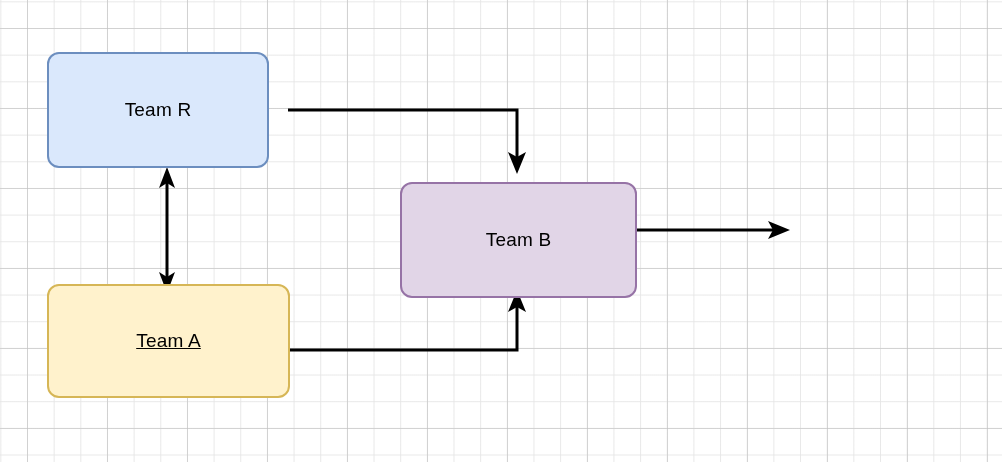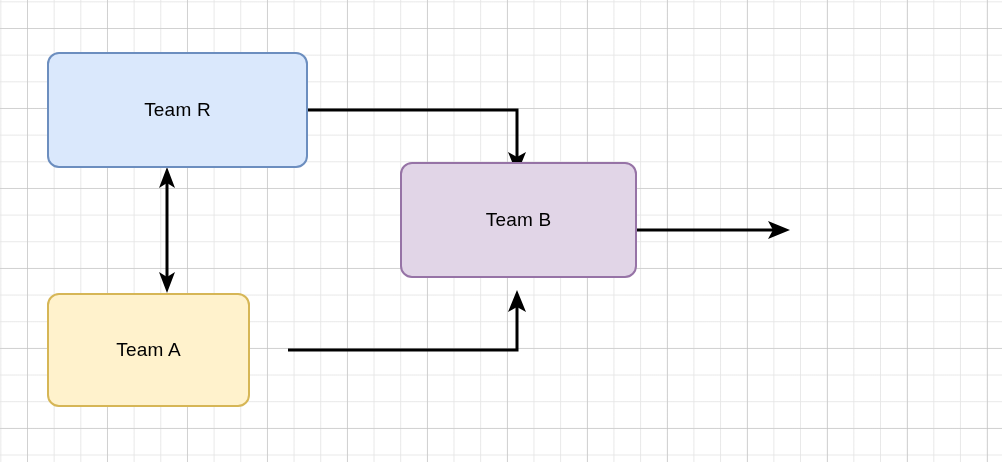--- a/index.html
+++ b/index.html
@@ -27,31 +27,32 @@
     box-sizing: border-box;
     border-radius: 12px;
     display: flex;
     align-items: center;
     justify-content: center;
     font-size: 19px;
     color: #000000;
     letter-spacing: 0.2px;
   }
   #node-team-r {
-    left: 47px; top: 52px; width: 261px; height: 116px;
+    left: 47px; top: 52px; width: 222px; height: 116px;
     background: #dae8fc;
     border: 2px solid #6c8ebf;
   }
   #node-team-a {
-    left: 47px; top: 293px; width: 203px; height: 114px;
+    left: 47px; top: 284px; width: 243px; height: 114px;
     background: #fff2cc;
     border: 2px solid #d6b656;
+    text-decoration: underline;
   }
   #node-team-b {
-    left: 400px; top: 162px; width: 237px; height: 116px;
+    left: 400px; top: 182px; width: 237px; height: 116px;
     background: #e1d5e7;
     border: 2px solid #9673a6;
   }
   .edge-layer {
     position: absolute;
     left: 0; top: 0;
     width: 1002px;
     height: 462px;
     pointer-events: none;
   }

